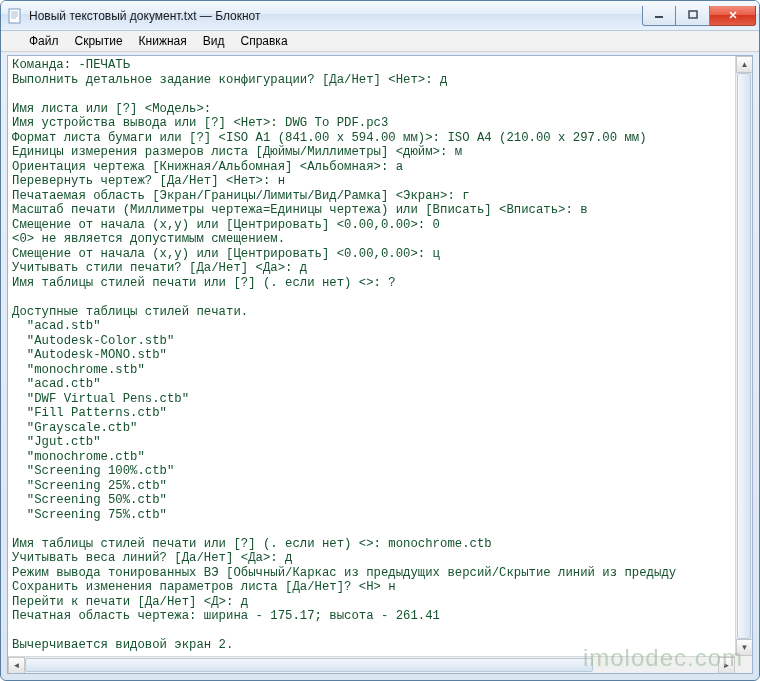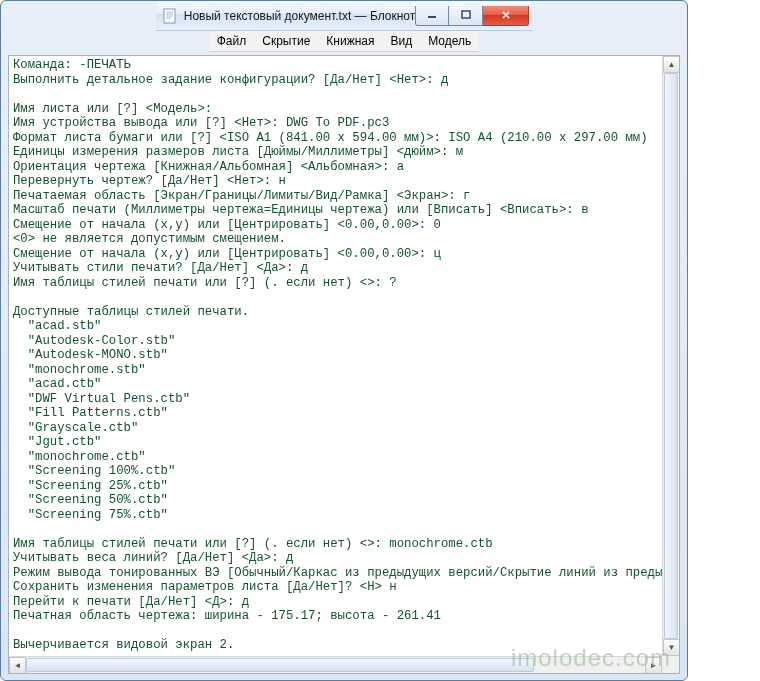--- a/index.html
+++ b/index.html
@@ -1,24 +1,23 @@
 <!DOCTYPE html>
 <html><head>
 <meta charset="utf-8">
 <style>
   * { box-sizing: border-box; margin: 0; padding: 0; }
   html, body { width: 760px; height: 681px; overflow: hidden; font-family: "Segoe UI", Tahoma, sans-serif; font-size: 12px; }
   .window {
-    width: 688px; height: 681px;
+    width: 760px; height: 681px;
     background: linear-gradient(to bottom, #e8eff8 0%, #dbe6f3 100%);
     border: 1px solid #5a7ea0;
     border-radius: 6px;
     display: flex; flex-direction: column;
     position: relative;
-    align-items: center;
   }
   .titlebar {
     height: 30px;
     background: linear-gradient(to bottom, #f7fbff 0%, #e3edf9 45%, #d3e2f3 46%, #e8f1fb 100%);
     border-bottom: 1px solid #b9c9dc;
     display: flex; align-items: center;
     padding: 0 4px;
     border-radius: 5px 5px 0 0;
   }
   .title-icon {
@@ -40,21 +39,21 @@
   .win-btn.close {
     width: 46px; border-left: none; border-radius: 0 0 3px 0;
     background: linear-gradient(to bottom, #f08d7a 0%, #e9604a 45%, #d6341d 46%, #e35d46 100%);
     color: #fff; border-color: #a8402e;
   }
   .menubar {
     height: 21px;
     background: #f2f2f2;
     border-bottom: 1px solid #d0d0d0;
     display: flex; align-items: center;
-    padding: 0 0;
+    padding: 0 20px;
     font-size: 12px;
   }
   .menu-item { padding: 2px 8px; cursor: default; }
   .client {
     flex: 1; margin: 3px 6px 6px 6px;
     border: 1px solid #9fb4ca;
     background: #fff;
     display: flex; flex-direction: column;
     position: relative;
     overflow: hidden;
@@ -144,21 +143,21 @@
           </svg>
       </div>
     </div>
   </div>
 
   <div class="menubar">
     <span class="menu-item">Файл</span>
     <span class="menu-item">Скрытие</span>
     <span class="menu-item">Книжная</span>
     <span class="menu-item">Вид</span>
-    <span class="menu-item">Модель</span>
+    <span class="menu-item">Справка</span>
   </div>
 
   <div class="client">
     <div class="textarea" id="textarea">Команда: -ПЕЧАТЬ
 Выполнить детальное задание конфигурации? [Да/Нет] &lt;Нет&gt;: д
 
 Имя листа или [?] &lt;Модель&gt;:
 Имя устройства вывода или [?] &lt;Нет&gt;: DWG To PDF.pc3
 Формат листа бумаги или [?] &lt;ISO A1 (841.00 x 594.00 мм)&gt;: ISO A4 (210.00 x 297.00 мм)
 Единицы измерения размеров листа [Дюймы/Миллиметры] &lt;дюйм&gt;: м

